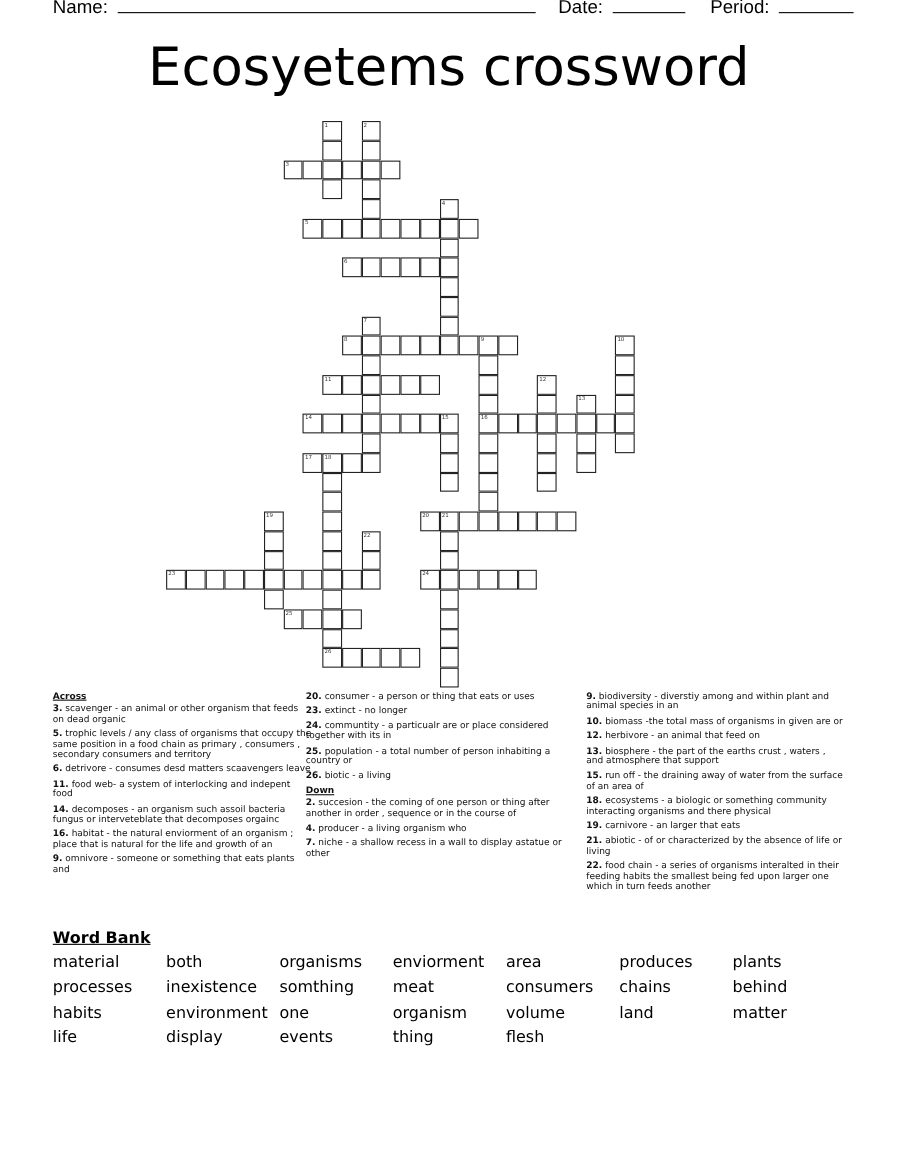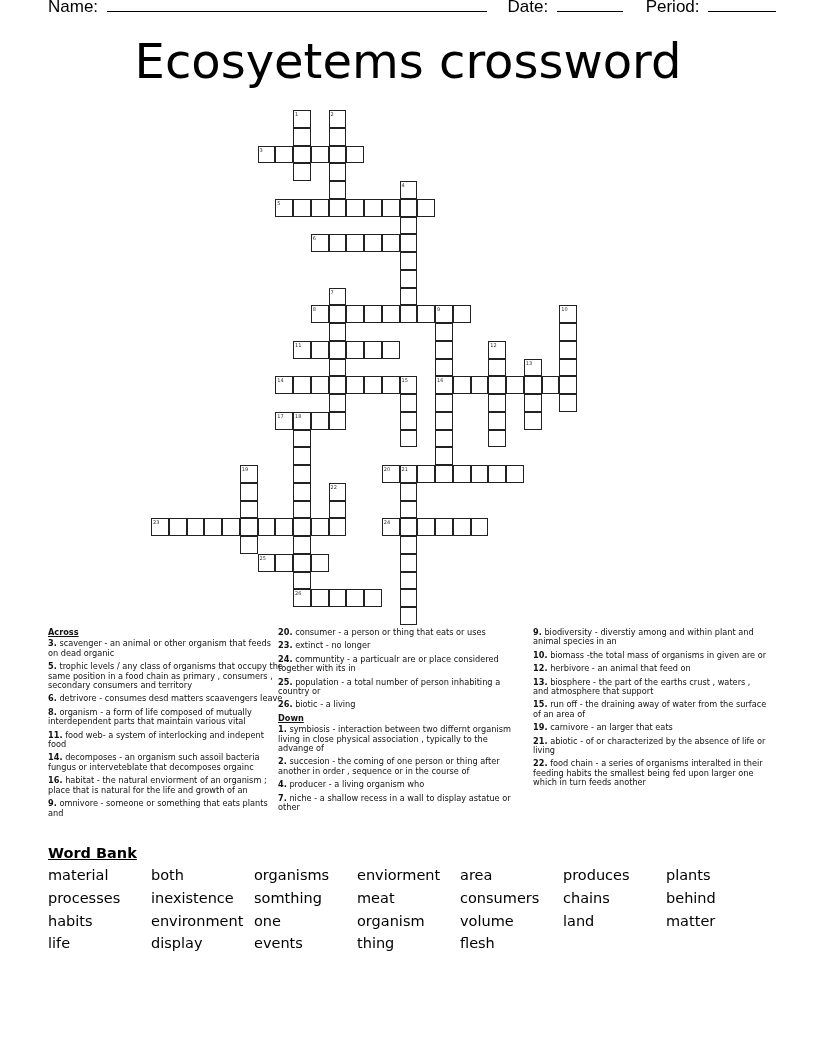--- a/index.html
+++ b/index.html
@@ -239,50 +239,49 @@
     <div class="cell" style="left: 195.25px; top: 479.25px;"></div>
     <div class="cell" style="left: 213px; top: 479.25px;"></div>
   </div>
 
 <div class="clues col1">
   <div class="heading">Across</div>
   <div id="col1-list">
       <div class="clue"><b>3.</b> <span>scavenger - an animal or other organism that feeds on dead organic</span></div>
       <div class="clue"><b>5.</b> <span>trophic levels / any class of organisms that occupy the same position in a food chain as primary , consumers , secondary consumers and territory</span></div>
       <div class="clue"><b>6.</b> <span>detrivore - consumes desd matters scaavengers leave</span></div>
-      <div class="clue"><b>8.</b> <span>organism - a form of life composed of mutually interdependent parts that maintain various vital</span></div>
       <div class="clue"><b>11.</b> <span>food web- a system of interlocking and indepent food</span></div>
       <div class="clue"><b>14.</b> <span>decomposes - an organism such assoil bacteria fungus or interveteblate that decomposes orgainc</span></div>
       <div class="clue"><b>16.</b> <span>habitat - the natural enviorment of an organism ; place that is natural for the life and growth of an</span></div>
       <div class="clue"><b>9.</b> <span>omnivore - someone or something that eats plants and</span></div>
     </div>
 </div>
 <div class="clues col2">
   <div id="col2-list-a">
       <div class="clue"><b>20.</b> <span>consumer - a person or thing that eats or uses</span></div>
       <div class="clue"><b>23.</b> <span>extinct - no longer</span></div>
       <div class="clue"><b>24.</b> <span>communtity - a particualr are or place considered together with its in</span></div>
       <div class="clue"><b>25.</b> <span>population - a total number of person inhabiting a country or</span></div>
       <div class="clue"><b>26.</b> <span>biotic - a living</span></div>
     </div>
   <div class="heading">Down</div>
   <div id="col2-list-b">
-      <div class="clue"><b>1.</b> <span>symbiosis - interaction between two differnt organism living in close physical association , typically to the advange of</span></div>
       <div class="clue"><b>2.</b> <span>succesion - the coming of one person or thing after another in order , sequence or in the course of</span></div>
       <div class="clue"><b>4.</b> <span>producer - a living organism who</span></div>
       <div class="clue"><b>7.</b> <span>niche - a shallow recess in a wall to display astatue or other</span></div>
     </div>
 </div>
 <div class="clues col3">
   <div id="col3-list">
       <div class="clue"><b>9.</b> <span>biodiversity - diverstiy among and within plant and animal species in an</span></div>
       <div class="clue"><b>10.</b> <span>biomass -the total mass of organisms in given are or</span></div>
       <div class="clue"><b>12.</b> <span>herbivore - an animal that feed on</span></div>
       <div class="clue"><b>13.</b> <span>biosphere - the part of the earths crust , waters , and atmosphere that support</span></div>
       <div class="clue"><b>15.</b> <span>run off - the draining away of water from the surface of an area of</span></div>
+      <div class="clue"><b>18.</b> <span>ecosystems - a biologic or something community interacting organisms and there physical</span></div>
       <div class="clue"><b>19.</b> <span>carnivore - an larger that eats</span></div>
       <div class="clue"><b>21.</b> <span>abiotic - of or characterized by the absence of life or living</span></div>
       <div class="clue"><b>22.</b> <span>food chain - a series of organisms interalted in their feeding habits the smallest being fed upon larger one which in turn feeds another</span></div>
     </div>
 </div>
 
 <div class="wordbank">
   <div class="wb-title">Word Bank</div>
   <div class="wb-grid" id="wb-grid">
       <div>material</div>

